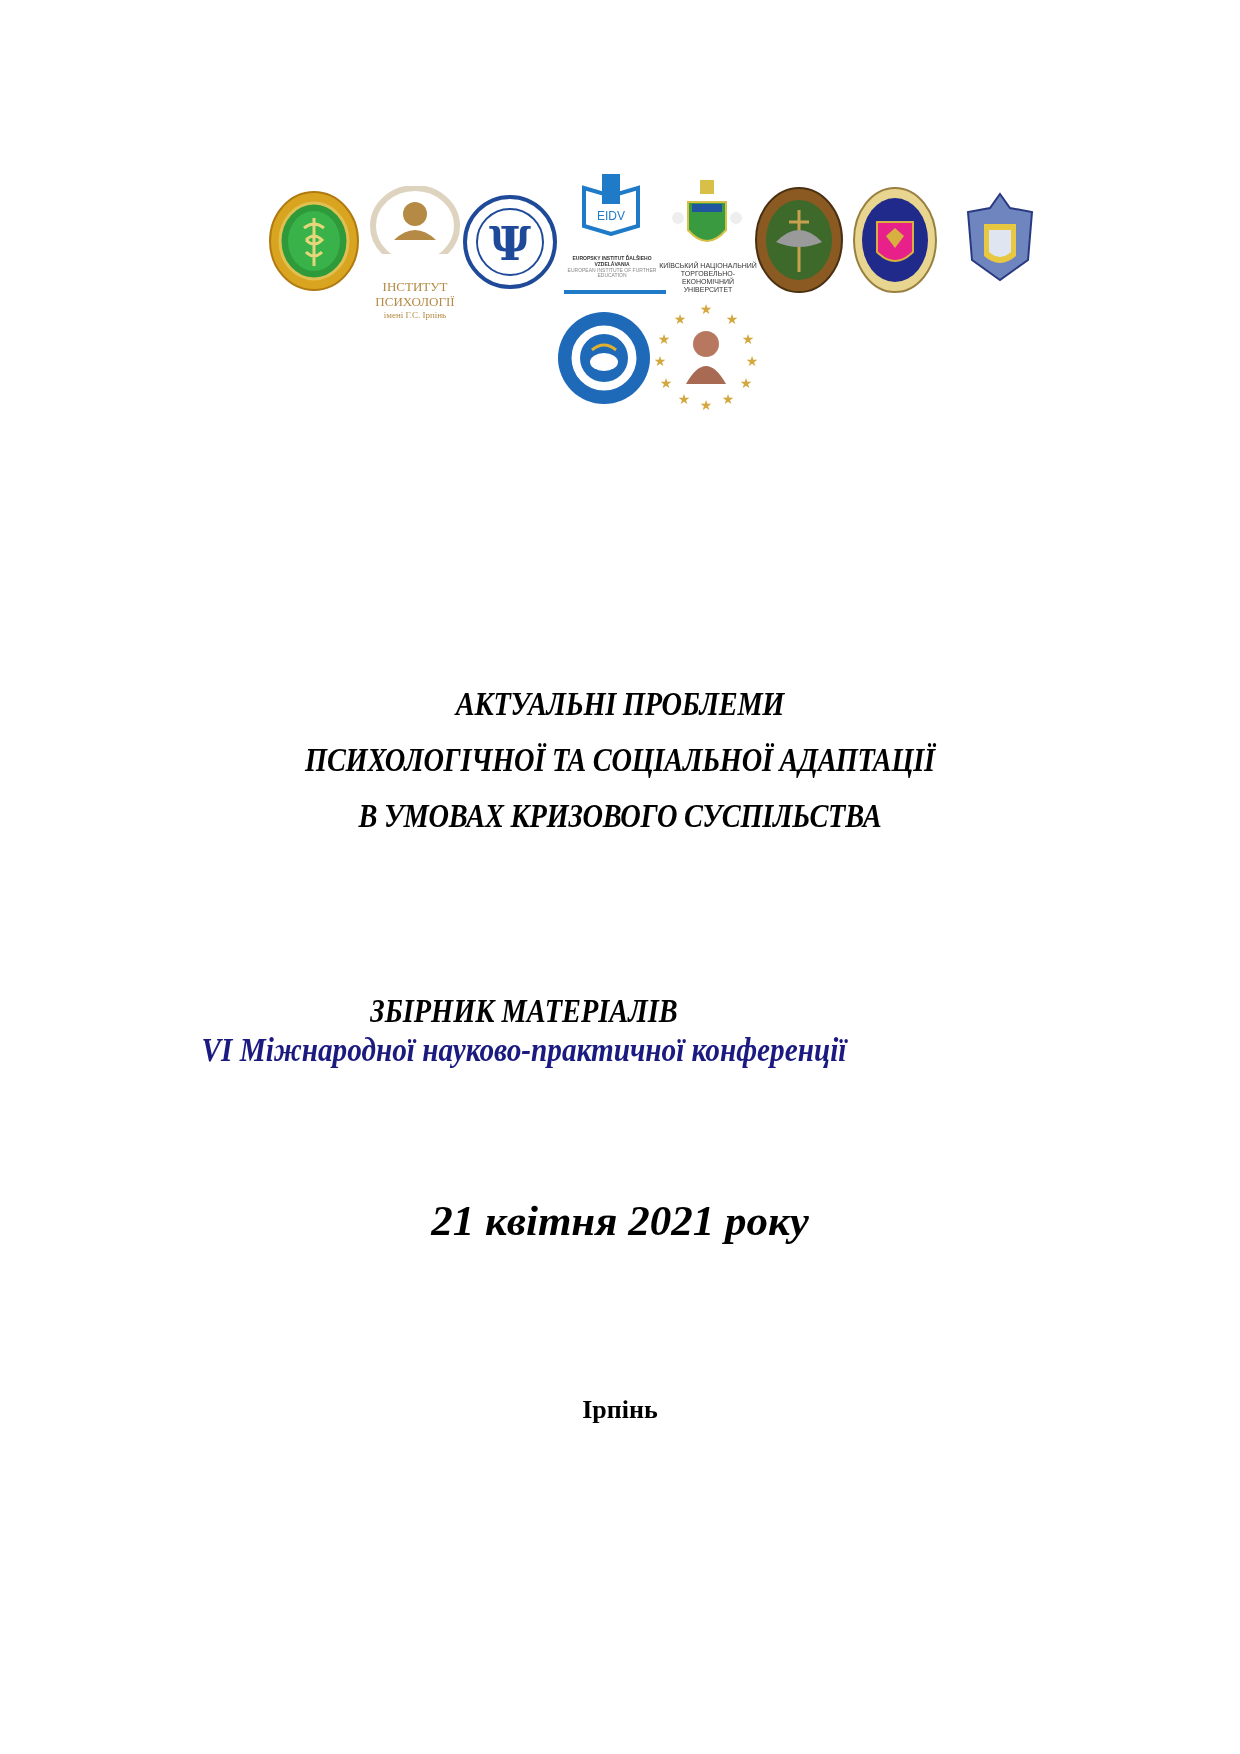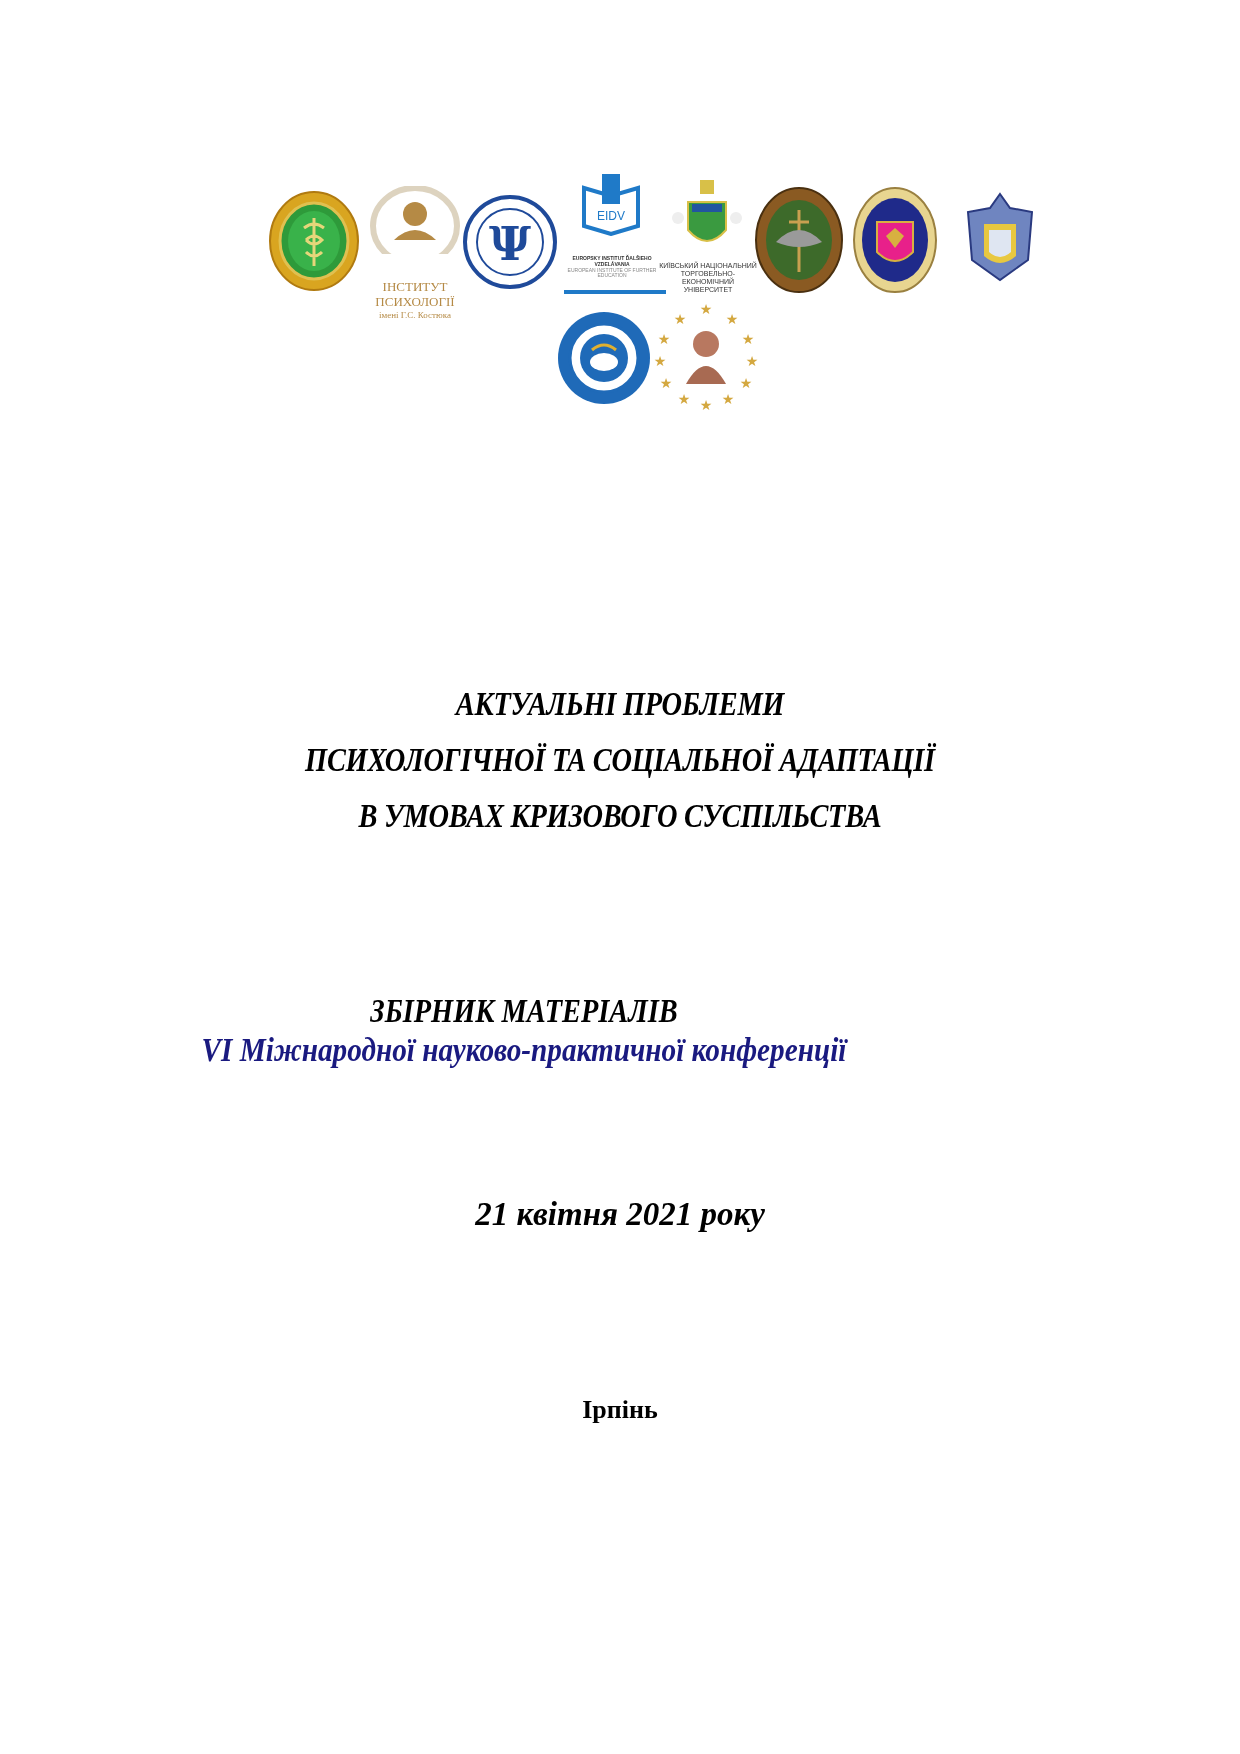--- a/index.html
+++ b/index.html
@@ -5,21 +5,21 @@
     html, body { margin: 0; padding: 0; background: #ffffff; }
     body { width: 1240px; height: 1754px; position: relative; overflow: hidden; font-family: "Liberation Serif", serif; color: #000; }
     .logo { position: absolute; }
     .logo svg { display: block; }
     .cap { position: absolute; font-family: "Liberation Sans", sans-serif; text-align: center; line-height: 1.15; }
     .title-block { position: absolute; left: 0; width: 1240px; top: 676px; text-align: center; }
     .title-line { font-weight: bold; font-style: italic; font-size: 33px; line-height: 56px; letter-spacing: -0.3px; transform: scaleX(0.86); transform-origin: center; white-space: nowrap; }
     .subtitle { position: absolute; left: 0; width: 1048px; top: 992px; text-align: center; }
     .sub1 { font-weight: bold; font-style: italic; font-size: 33px; line-height: 38px; transform: scaleX(0.86); white-space: nowrap; }
     .sub2 { font-weight: bold; font-style: italic; font-size: 34px; line-height: 40px; color: #1a1a80; transform: scaleX(0.86); white-space: nowrap; }
-    .date { position: absolute; left: 0; width: 1240px; top: 1196px; text-align: center; font-weight: bold; font-style: italic; font-size: 33px; white-space: nowrap; }
+    .date { position: absolute; left: 0; width: 1240px; top: 1196px; text-align: center; font-weight: bold; font-style: italic; font-size: 43px; white-space: nowrap; }
     .place { position: absolute; left: 0; width: 1240px; top: 1396px; text-align: center; font-weight: bold; font-size: 26px; line-height: 28px; }
   </style>
 </head>
 <body>
 
 <div class="logo" style="left:268px;top:190px;">
   <svg width="92" height="102" viewBox="0 0 92 102">
     <ellipse cx="46" cy="51" rx="44" ry="49" fill="#d9a520" stroke="#b07a10" stroke-width="2"></ellipse>
     <ellipse cx="46" cy="51" rx="34" ry="38" fill="#2e9a3a" stroke="#e0c050" stroke-width="3"></ellipse>
     <ellipse cx="46" cy="51" rx="26" ry="30" fill="#39b24a"></ellipse>
@@ -30,21 +30,21 @@
 <div class="logo" style="left:370px;top:186px;">
   <svg width="90" height="68" viewBox="0 0 90 68">
     <ellipse cx="45" cy="40" rx="42" ry="38" fill="none" stroke="#ddd3bf" stroke-width="6"></ellipse>
     <circle cx="45" cy="28" r="12" fill="#b58a45"></circle>
     <path d="M24 54 q21 -20 42 0 z" fill="#b58a45"></path>
   </svg>
 </div>
 <div class="cap" style="left:364px;top:252px;width:102px;color:#b58a45;font-family:'Liberation Serif',serif;font-size:13px;margin-top:28px;">
   <div>ІНСТИТУТ</div>
   <div>ПСИХОЛОГІЇ</div>
-  <div style="font-size:9px">імені Г.С. Костюка</div>
+  <div style="font-size:9px">імені Г.С. Ірпінь</div>
 </div>
 
 <div class="logo" style="left:462px;top:194px;">
   <svg width="96" height="96" viewBox="0 0 96 96">
     <circle cx="48" cy="48" r="45" fill="#fff" stroke="#1f4a9a" stroke-width="4"></circle>
     <circle cx="48" cy="48" r="33" fill="#fff" stroke="#1f4a9a" stroke-width="2"></circle>
     <text x="48" y="66" text-anchor="middle" font-family="DejaVu Serif, serif" font-size="46" font-weight="bold" fill="#1f4a9a">Ψ</text>
   </svg>
 </div>
 

